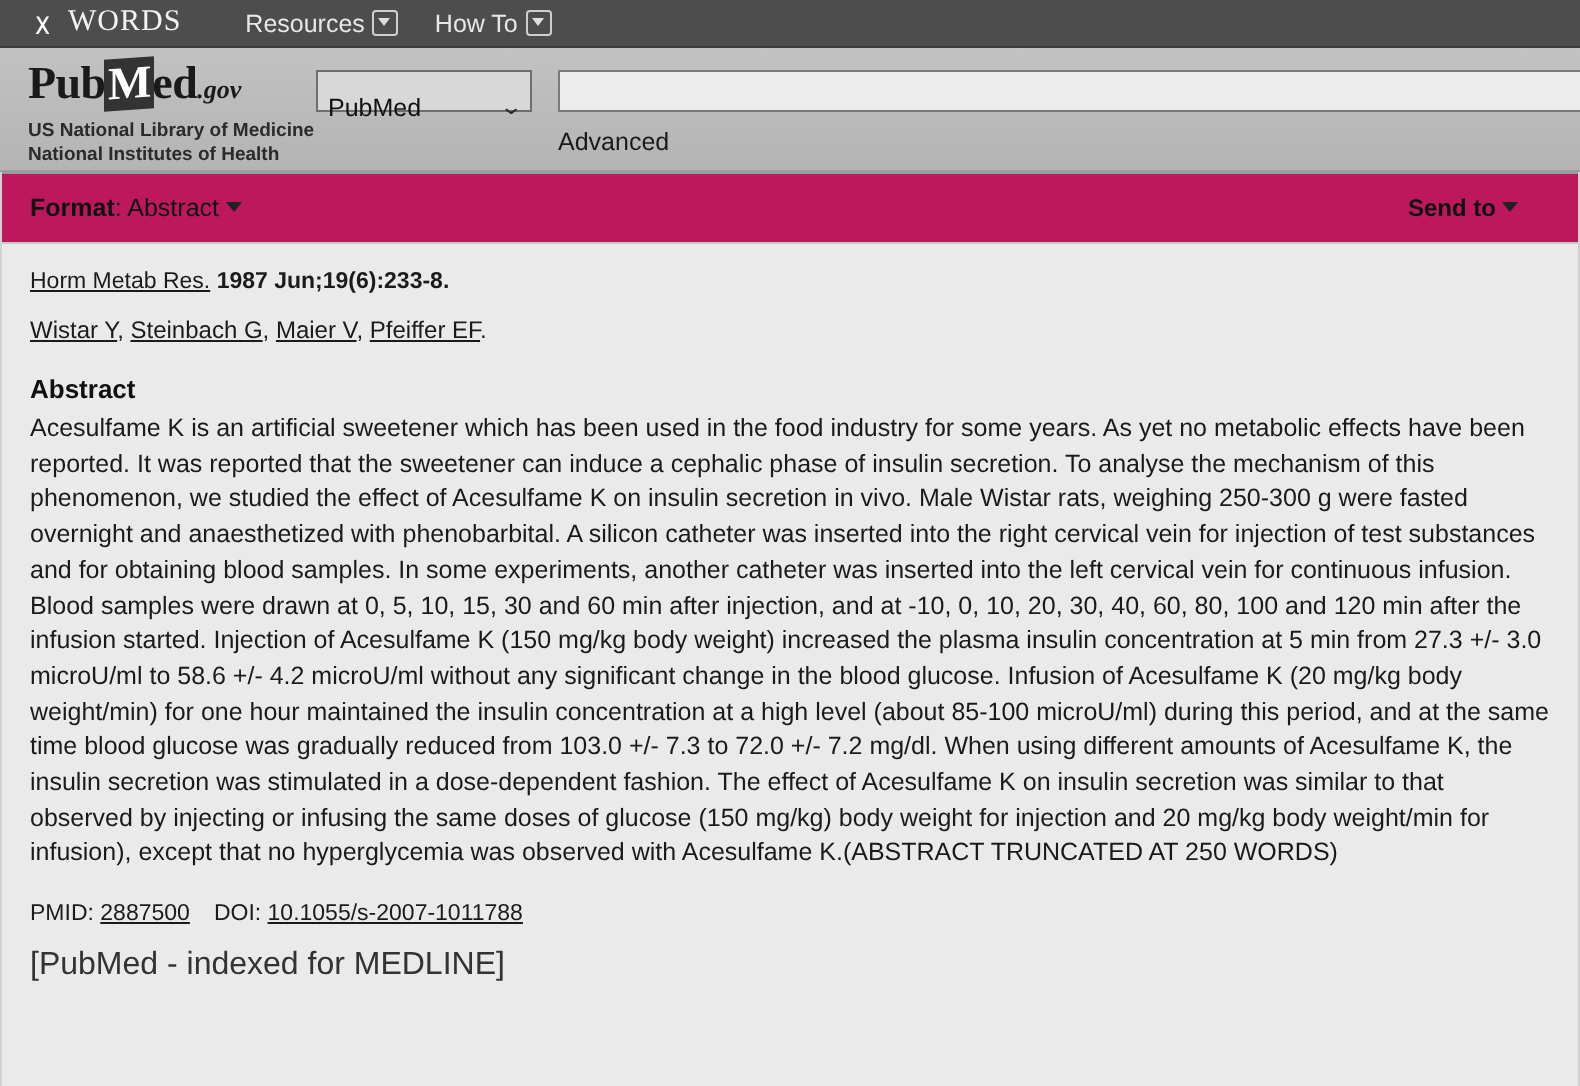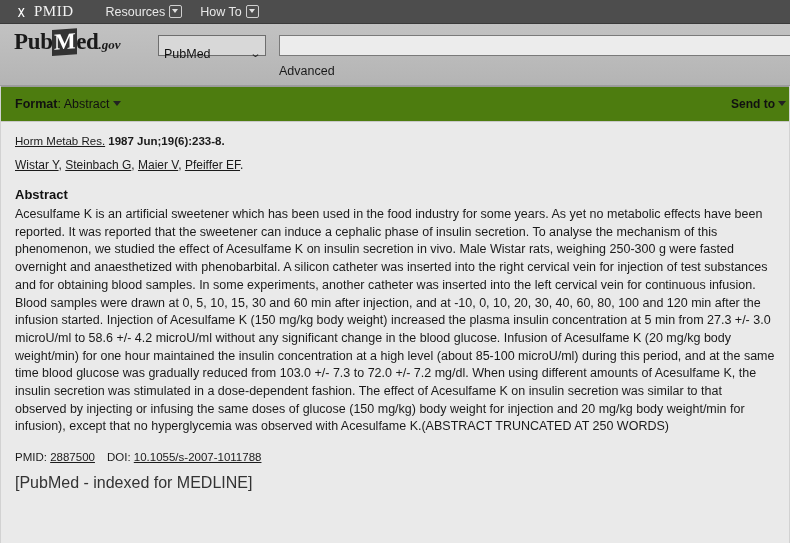--- a/index.html
+++ b/index.html
@@ -196,23 +196,23 @@
     height: 457px;
     box-sizing: border-box;
   }
   .toolbar {
     height: 36px;
     border-bottom: 1px solid #c9c9c9;
     border-top: 1px solid #9a9a9a;
     display: flex;
     align-items: center;
     justify-content: space-between;
-    padding: 0 3px 0 14px;
-    box-sizing: border-box;
-    background: #4d7c0f;
+    padding: 0 30px 0 14px;
+    box-sizing: border-box;
+    background: #be185d;
   }
   .fmt {
     font-size: 12.5px;
     color: #111;
   }
   .fmt b { font-weight: bold; }
   .tri-down {
     display: inline-block;
     width: 0;
     height: 0;
@@ -294,37 +294,41 @@
   }
 </style>
 </head>
 <body>
 
 <div id="page">
 
   <div class="ncbi-bar">
     <div class="ncbi-logo">
       <span class="helix">x</span>
-      <span>PMID</span>
+      <span>WORDS</span>
     </div>
     <div class="ncbi-menu">
       <div class="ncbi-menu-item">
         <span>Resources</span>
         <span class="caret-box"></span>
       </div>
       <div class="ncbi-menu-item">
         <span>How To</span>
         <span class="caret-box"></span>
       </div>
     </div>
   </div>
 
   <div class="pm-header">
     <div class="pm-logo-block">
       <div class="pm-wordmark"><span>Pub</span><span class="m-chip">M</span><span>ed</span><span class="gov">.gov</span></div>
+      <div class="pm-sub">
+        <div>US National Library of Medicine</div>
+        <div>National Institutes of Health</div>
+      </div>
     </div>
 
     <div class="search-row">
       <div class="db-select">
         <span>PubMed</span>
         <span class="chev">⌄</span>
       </div>
       <div class="search-field-wrap">
         <input class="search-input" type="text" value="" placeholder="" style="">
         <span class="advanced-link">Advanced</span>

